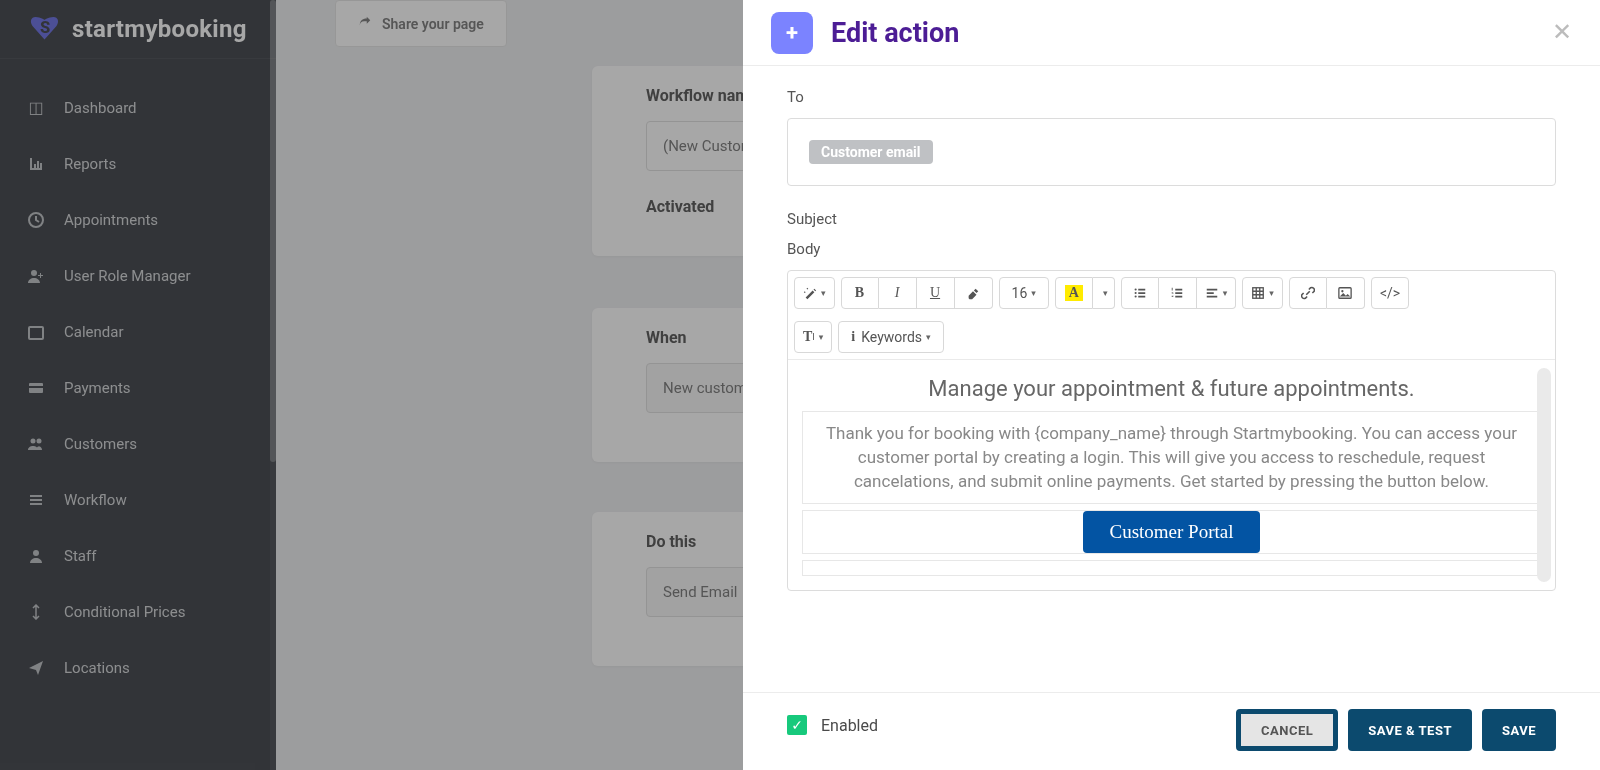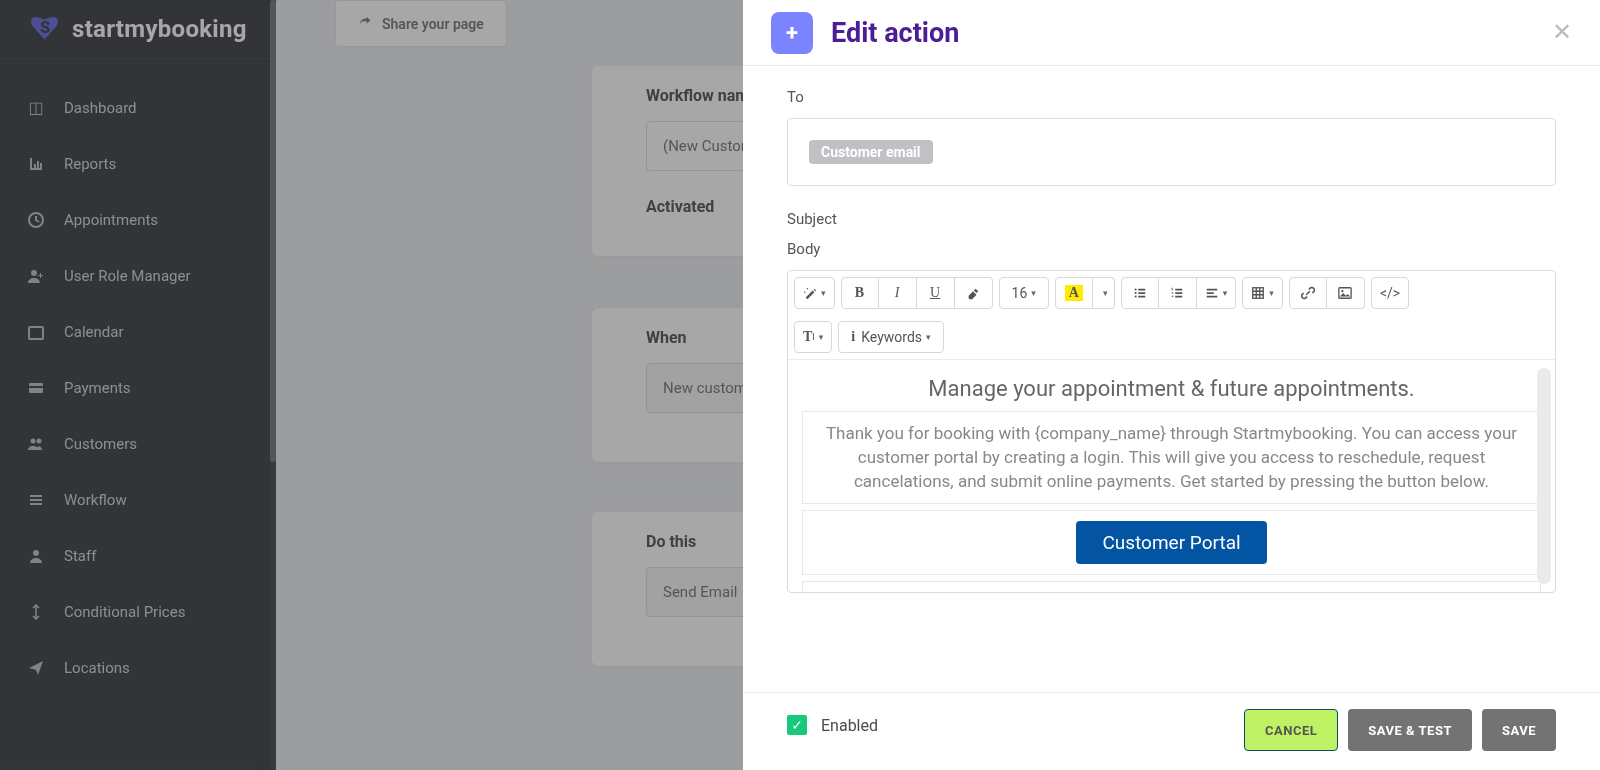--- a/index.html
+++ b/index.html
@@ -269,23 +269,23 @@
     border: 1px solid #e7e7e7;
     padding: 10px 16px;
     text-align: center;
     color: #888;
     font-size: 17px;
     line-height: 1.4;
     margin-bottom: 6px;
   }
   .ec-button-wrap {
     border: 1px solid #e7e7e7;
-    padding: 10px;
     display: flex;
     justify-content: center;
+    font-family: Liberation Serif, serif;
   }
   .ec-button {
     background: #0354a3;
     color: #fff;
     font-size: 19px;
     padding: 10px 26px;
     border-radius: 4px;
   }
   .ec-spacer {
     height: 16px;
@@ -319,22 +319,22 @@
   .btn {
     height: 42px;
     padding: 0 20px;
     border-radius: 4px;
     font-size: 13px;
     font-weight: 700;
     letter-spacing: .5px;
     display: flex; align-items: center;
     cursor: pointer;
   }
-  .btn.cancel { background: #bef264; border: 1px solid #0c4a6e; color: #555; }
-  .btn.primary { background: #737373; color: #fff; }
+  .btn.cancel { background: #e5e5e5; border: 5px solid #0c4a6e; color: #555; }
+  .btn.primary { background: #0c4a6e; color: #fff; }
 </style>
 </head>
 <body>
 
 <div class="sidebar">
   <div class="brand">
     <span class="brand-mark">
       <svg viewBox="0 0 48 40">
           <path d="M34 4c-7 0-12 4-12 4s-5-4-12-4C4 4 2 10 6 16l16 18 16-18c4-6 2-12-4-12z" fill="#5a5fe0"></path>
           <text x="16" y="25" font-size="22" font-weight="800" fill="#2b2f36">S</text>

